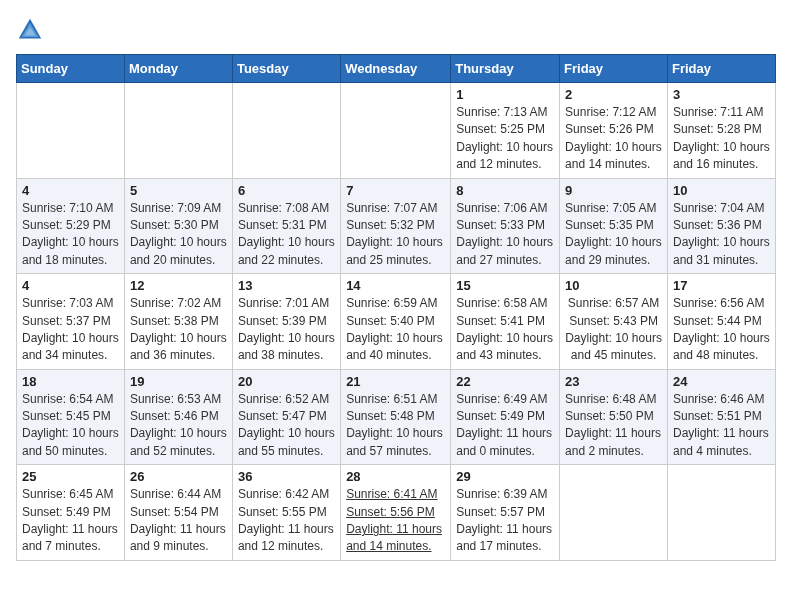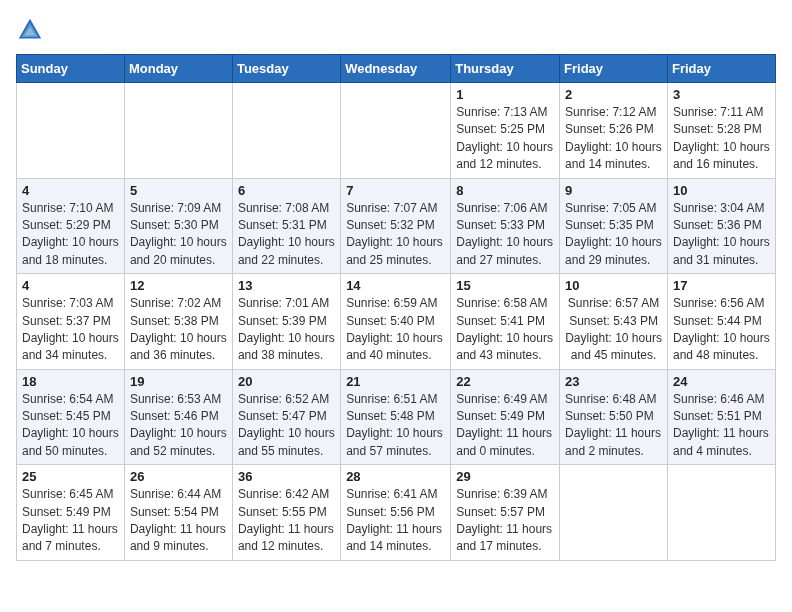--- a/index.html
+++ b/index.html
@@ -187,21 +187,21 @@
         </td>
         <td>
           <div class="day-number">9</div>
           <div class="day-info" style="white-space: pre-line;">Sunrise: 7:05 AM
 Sunset: 5:35 PM
 Daylight: 10 hours
 and 29 minutes.</div>
         </td>
         <td>
           <div class="day-number">10</div>
-          <div class="day-info" style="white-space: pre-line;">Sunrise: 3:04 AM
+          <div class="day-info" style="white-space: pre-line;">Sunrise: 7:04 AM
 Sunset: 5:36 PM
 Daylight: 10 hours
 and 31 minutes.</div>
         </td>
       </tr>
       <tr>
         <td>
           <div class="day-number">4</div>
           <div class="day-info" style="white-space: pre-line;">Sunrise: 7:03 AM
 Sunset: 5:37 PM
@@ -319,21 +319,21 @@
         </td>
         <td>
           <div class="day-number">36</div>
           <div class="day-info" style="white-space: pre-line;">Sunrise: 6:42 AM
 Sunset: 5:55 PM
 Daylight: 11 hours
 and 12 minutes.</div>
         </td>
         <td>
           <div class="day-number">28</div>
-          <div class="day-info" style="white-space: pre-line;">Sunrise: 6:41 AM
+          <div class="day-info" style="white-space: pre-line; text-decoration: underline;">Sunrise: 6:41 AM
 Sunset: 5:56 PM
 Daylight: 11 hours
 and 14 minutes.</div>
         </td>
         <td>
           <div class="day-number">29</div>
           <div class="day-info" style="white-space: pre-line;">Sunrise: 6:39 AM
 Sunset: 5:57 PM
 Daylight: 11 hours
 and 17 minutes.</div>

